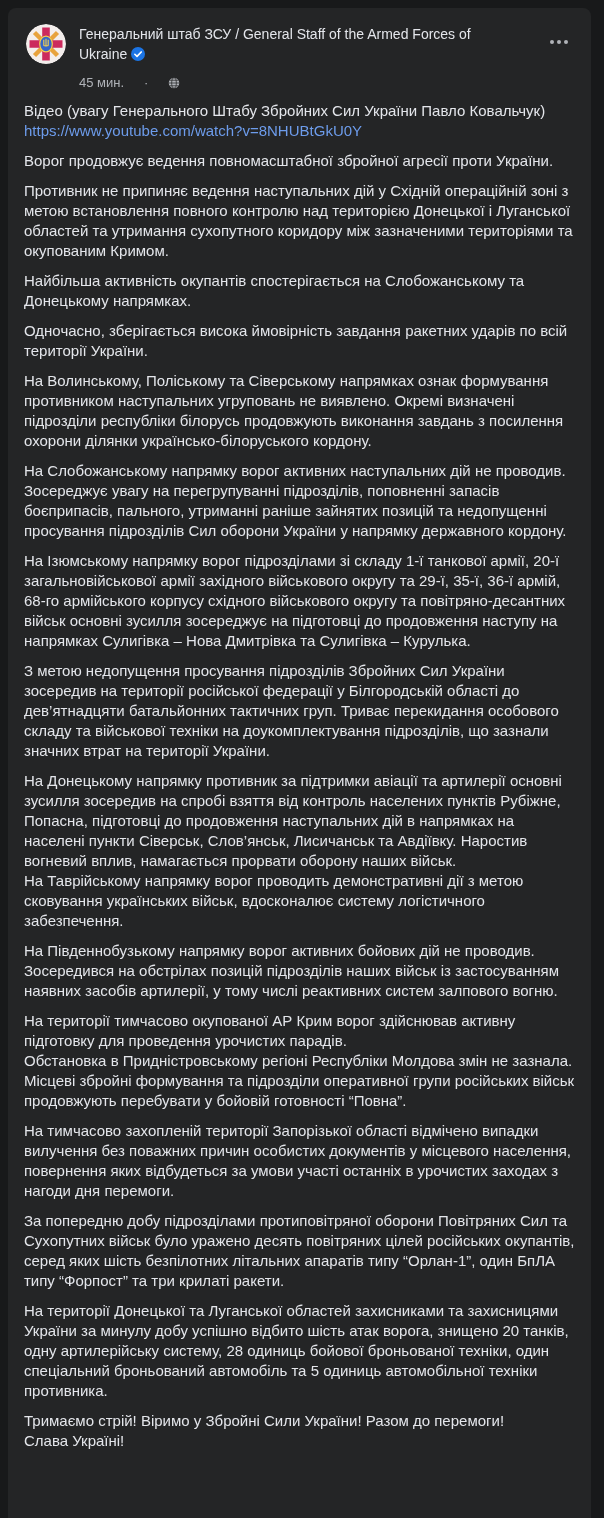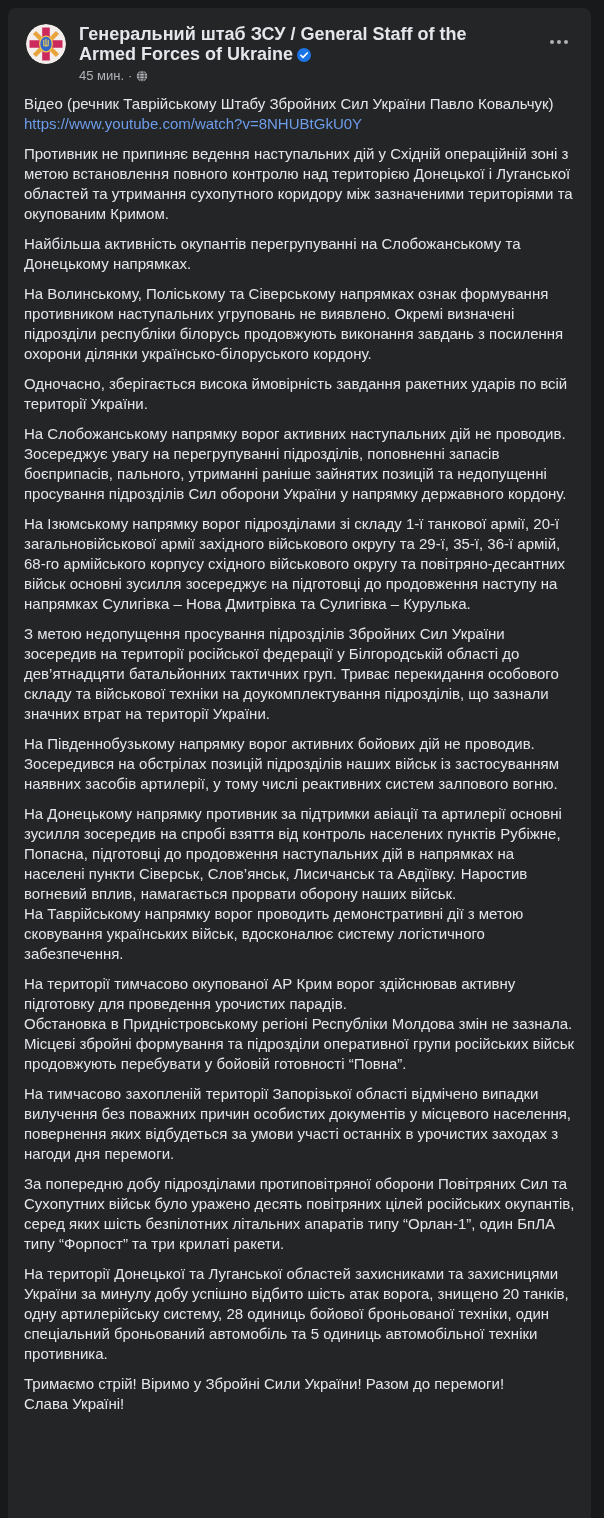--- a/index.html
+++ b/index.html
@@ -39,36 +39,36 @@
     overflow:hidden;
     flex:0 0 40px;
     cursor:pointer;
   }
   .header-texts{
     margin-left:13px;
     max-width:430px;
   }
   .page-name{
     color:var(--text-primary);
-    font-size:18px;
-    font-weight:700;
+    font-size:14px;
+    font-weight:400;
     line-height:20px;
     cursor:pointer;
   }
   .badge{
     display:inline-block;
     width:14px;height:14px;
     vertical-align:-2px;
     margin-left:4px;
   }
   .meta-row{
     display:flex;
     align-items:center;
-    gap:4px;
-    margin-top:3px;
+    gap:20px;
+    margin-top:10px;
     color:var(--text-secondary);
     font-size:13px;
     line-height:17px;
   }
   .meta-row .timestamp{cursor:pointer;}
   .globe{width:12px;height:12px;display:inline-block;}
   .more-btn{
     position:absolute;
     right:14px;top:22px;
     width:36px;height:24px;
@@ -147,32 +147,33 @@
     </div>
 
     <div class="more-btn">
       <i></i>
         <i></i>
         <i></i>
     </div>
   </div>
 
   <div class="post-body">
-      <p><span>Відео (речник Таврійському Штабу Збройних Сил України Павло Ковальчук)
+      <p><span>Відео (увагу Генерального Штабу Збройних Сил України Павло Ковальчук)
 </span><a href="#" class="plink url">https://www.youtube.com/watch?v=8NHUBtGkU0Y</a></p>
+      <p><span>Ворог продовжує ведення повномасштабної збройної агресії проти України.</span></p>
       <p><span>Противник не припиняє ведення наступальних дій у Східній операційній зоні з метою встановлення повного контролю над територією Донецької і Луганської областей та утримання сухопутного коридору між зазначеними територіями та окупованим Кримом.</span></p>
-      <p><span>Найбільша активність окупантів перегрупуванні на Слобожанському та Донецькому напрямках.</span></p>
+      <p><span>Найбільша активність окупантів спостерігається на Слобожанському та Донецькому напрямках.</span></p>
+      <p><span>Одночасно, зберігається висока ймовірність завдання ракетних ударів по всій території України.</span></p>
       <p><span>На Волинському, Поліському та Сіверському напрямках ознак формування противником наступальних угруповань не виявлено. Окремі визначені підрозділи республіки білорусь продовжують виконання завдань з посилення охорони ділянки українсько-білоруського кордону.</span></p>
-      <p><span>Одночасно, зберігається висока ймовірність завдання ракетних ударів по всій території України.</span></p>
       <p><span>На Слобожанському напрямку ворог активних наступальних дій не проводив. Зосереджує увагу на перегрупуванні підрозділів, поповненні запасів боєприпасів, пального, утриманні раніше зайнятих позицій та недопущенні просування підрозділів Сил оборони України у напрямку державного кордону.</span></p>
       <p><span>На Ізюмському напрямку ворог підрозділами зі складу 1-ї танкової армії, 20-ї загальновійськової армії західного військового округу та 29-ї, 35-ї, 36-ї армій, 68-го армійського корпусу східного військового округу та повітряно-десантних військ основні зусилля зосереджує на підготовці до продовження наступу на напрямках Сулигівка – Нова Дмитрівка та Сулигівка – Курулька.</span></p>
       <p><span>З метою недопущення просування підрозділів Збройних Сил України зосередив на території російської федерації у Білгородській області до дев’ятнадцяти батальйонних тактичних груп. Триває перекидання особового складу та військової техніки на доукомплектування підрозділів, що зазнали значних втрат на території України.</span></p>
-      <p><span>На Південнобузькому напрямку ворог активних бойових дій не проводив. Зосередився на обстрілах позицій підрозділів наших військ із застосуванням наявних засобів артилерії, у тому числі реактивних систем залпового вогню.</span></p>
       <p><span>На Донецькому напрямку противник за підтримки авіації та артилерії основні зусилля зосередив на спробі взяття від контроль населених пунктів Рубіжне, Попасна, підготовці до продовження наступальних дій в напрямках на населені пункти Сіверськ, Слов’янськ, Лисичанськ та Авдіївку. Наростив вогневий вплив, намагається прорвати оборону наших військ.
 На Таврійському напрямку ворог проводить демонстративні дії з метою сковування українських військ, вдосконалює систему логістичного забезпечення.</span></p>
+      <p><span>На Південнобузькому напрямку ворог активних бойових дій не проводив. Зосередився на обстрілах позицій підрозділів наших військ із застосуванням наявних засобів артилерії, у тому числі реактивних систем залпового вогню.</span></p>
       <p><span>На території тимчасово окупованої АР Крим ворог здійснював активну підготовку для проведення урочистих парадів.
 Обстановка в Придністровському регіоні Республіки Молдова змін не зазнала. Місцеві збройні формування та підрозділи оперативної групи російських військ продовжують перебувати у бойовій готовності “Повна”.</span></p>
       <p><span>На тимчасово захопленій території Запорізької області відмічено випадки вилучення без поважних причин особистих документів у місцевого населення, повернення яких відбудеться за умови участі останніх в урочистих заходах з нагоди дня перемоги.</span></p>
       <p><span>За попередню добу підрозділами протиповітряної оборони Повітряних Сил та Сухопутних військ було уражено десять повітряних цілей російських окупантів, серед яких шість безпілотних літальних апаратів типу “Орлан-1”, один БпЛА типу “Форпост” та три крилаті ракети.</span></p>
       <p><span>На території Донецької та Луганської областей захисниками та захисницями України за минулу добу успішно відбито шість атак ворога, знищено 20 танків, одну артилерійську систему, 28 одиниць бойової броньованої техніки, один спеціальний броньований автомобіль та 5 одиниць автомобільної техніки противника.</span></p>
       <p><span>Тримаємо стрій! Віримо у Збройні Сили України! Разом до перемоги!
 Слава Україні!
 </span></p>
     </div>
 

